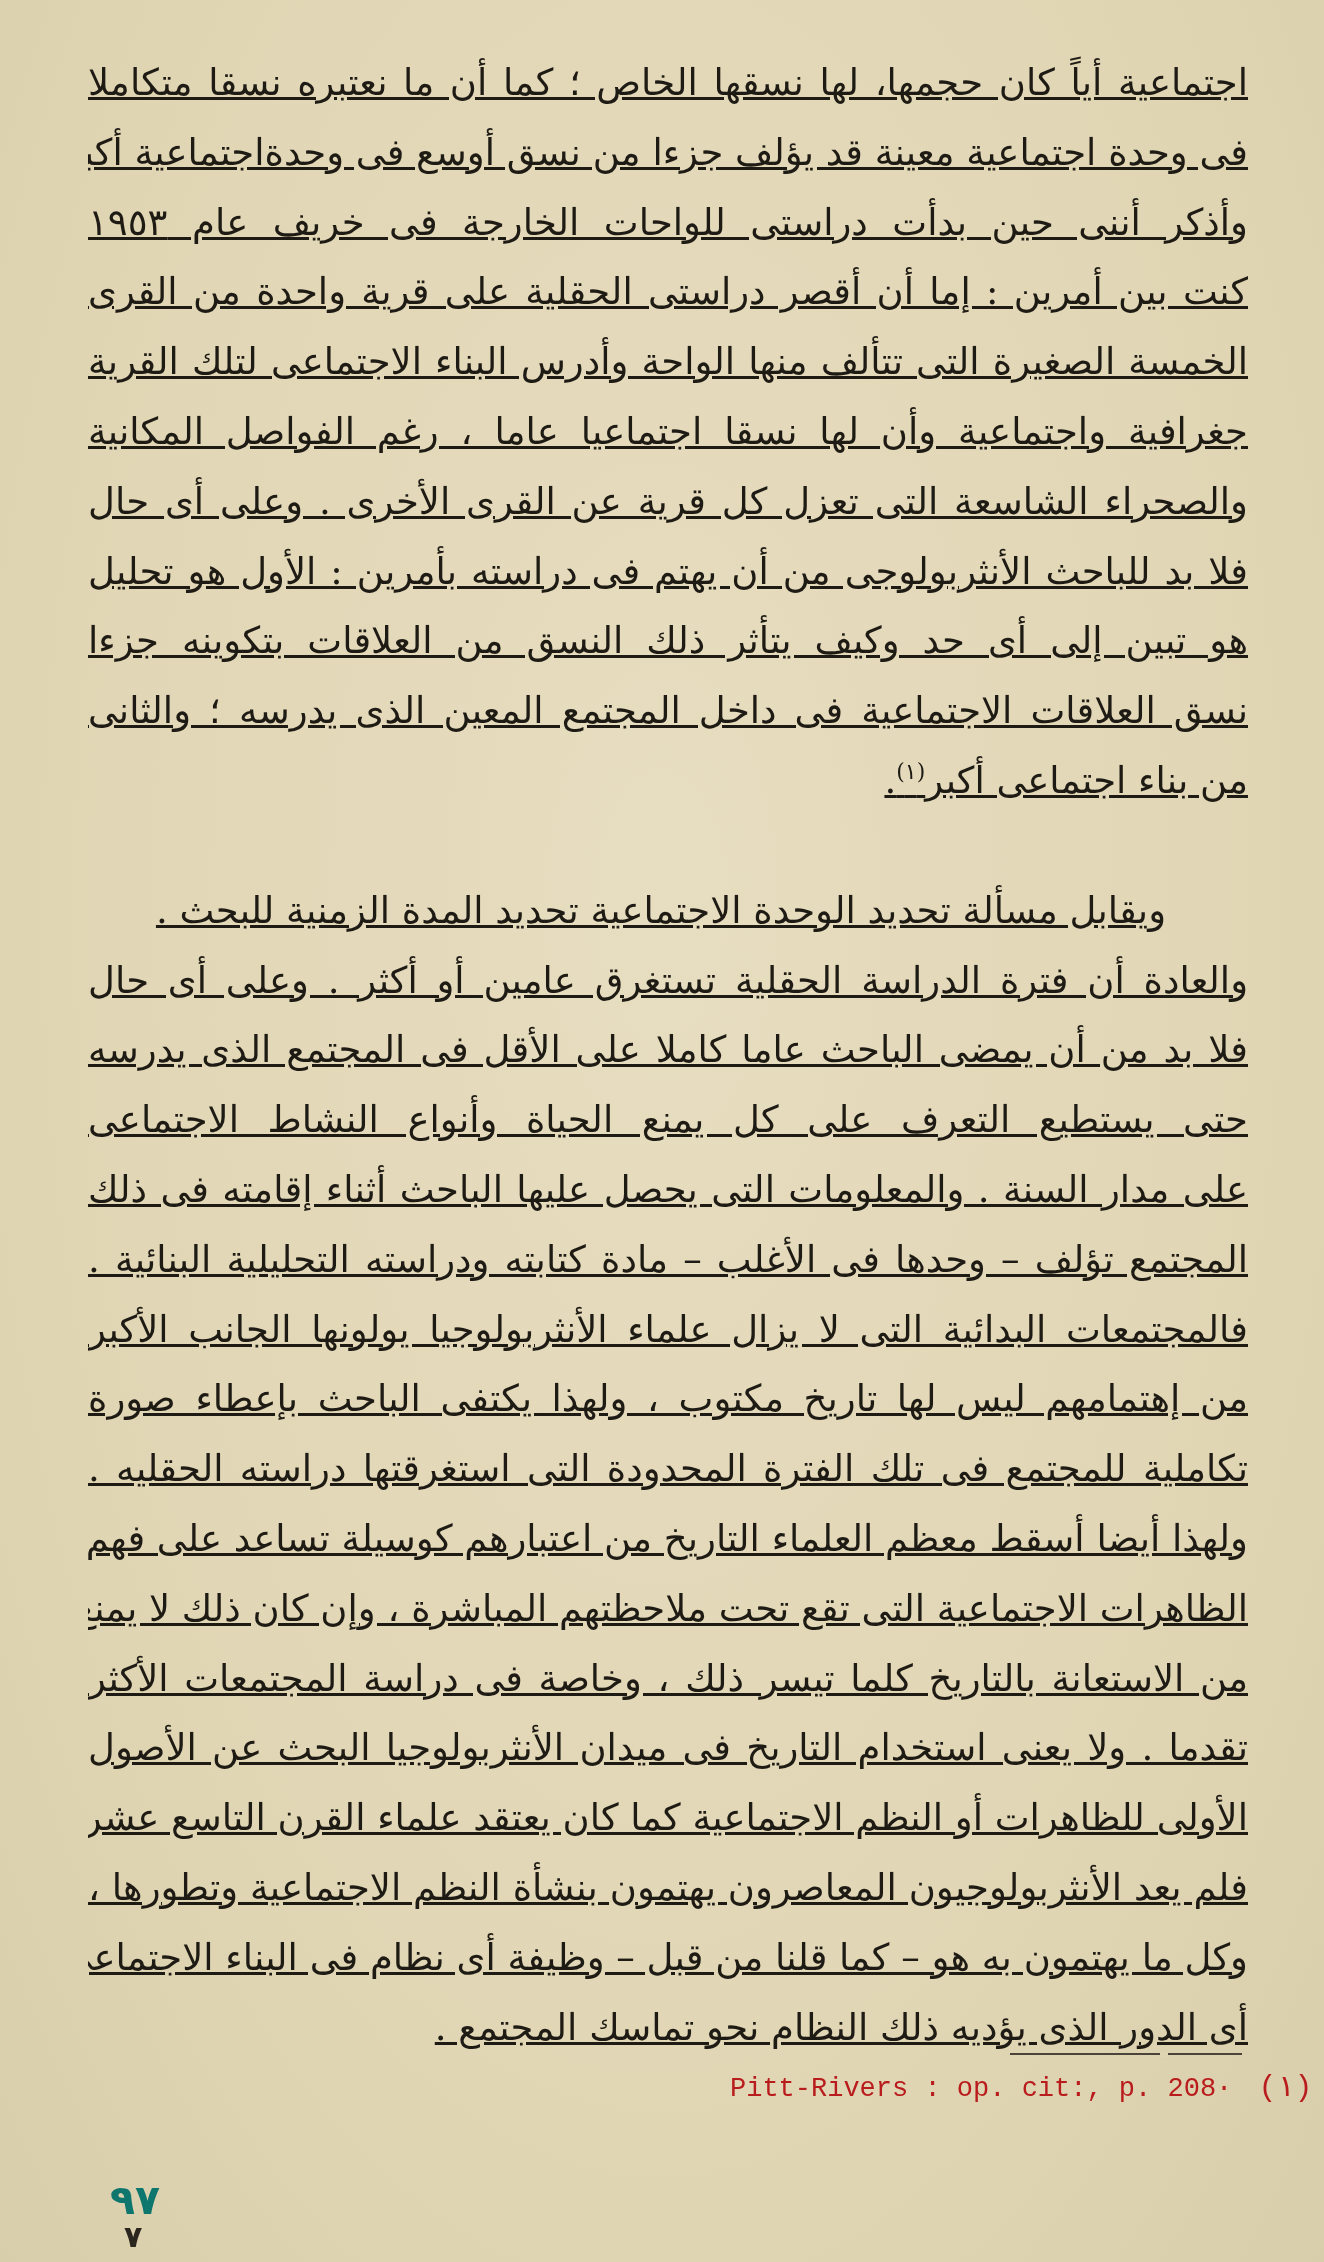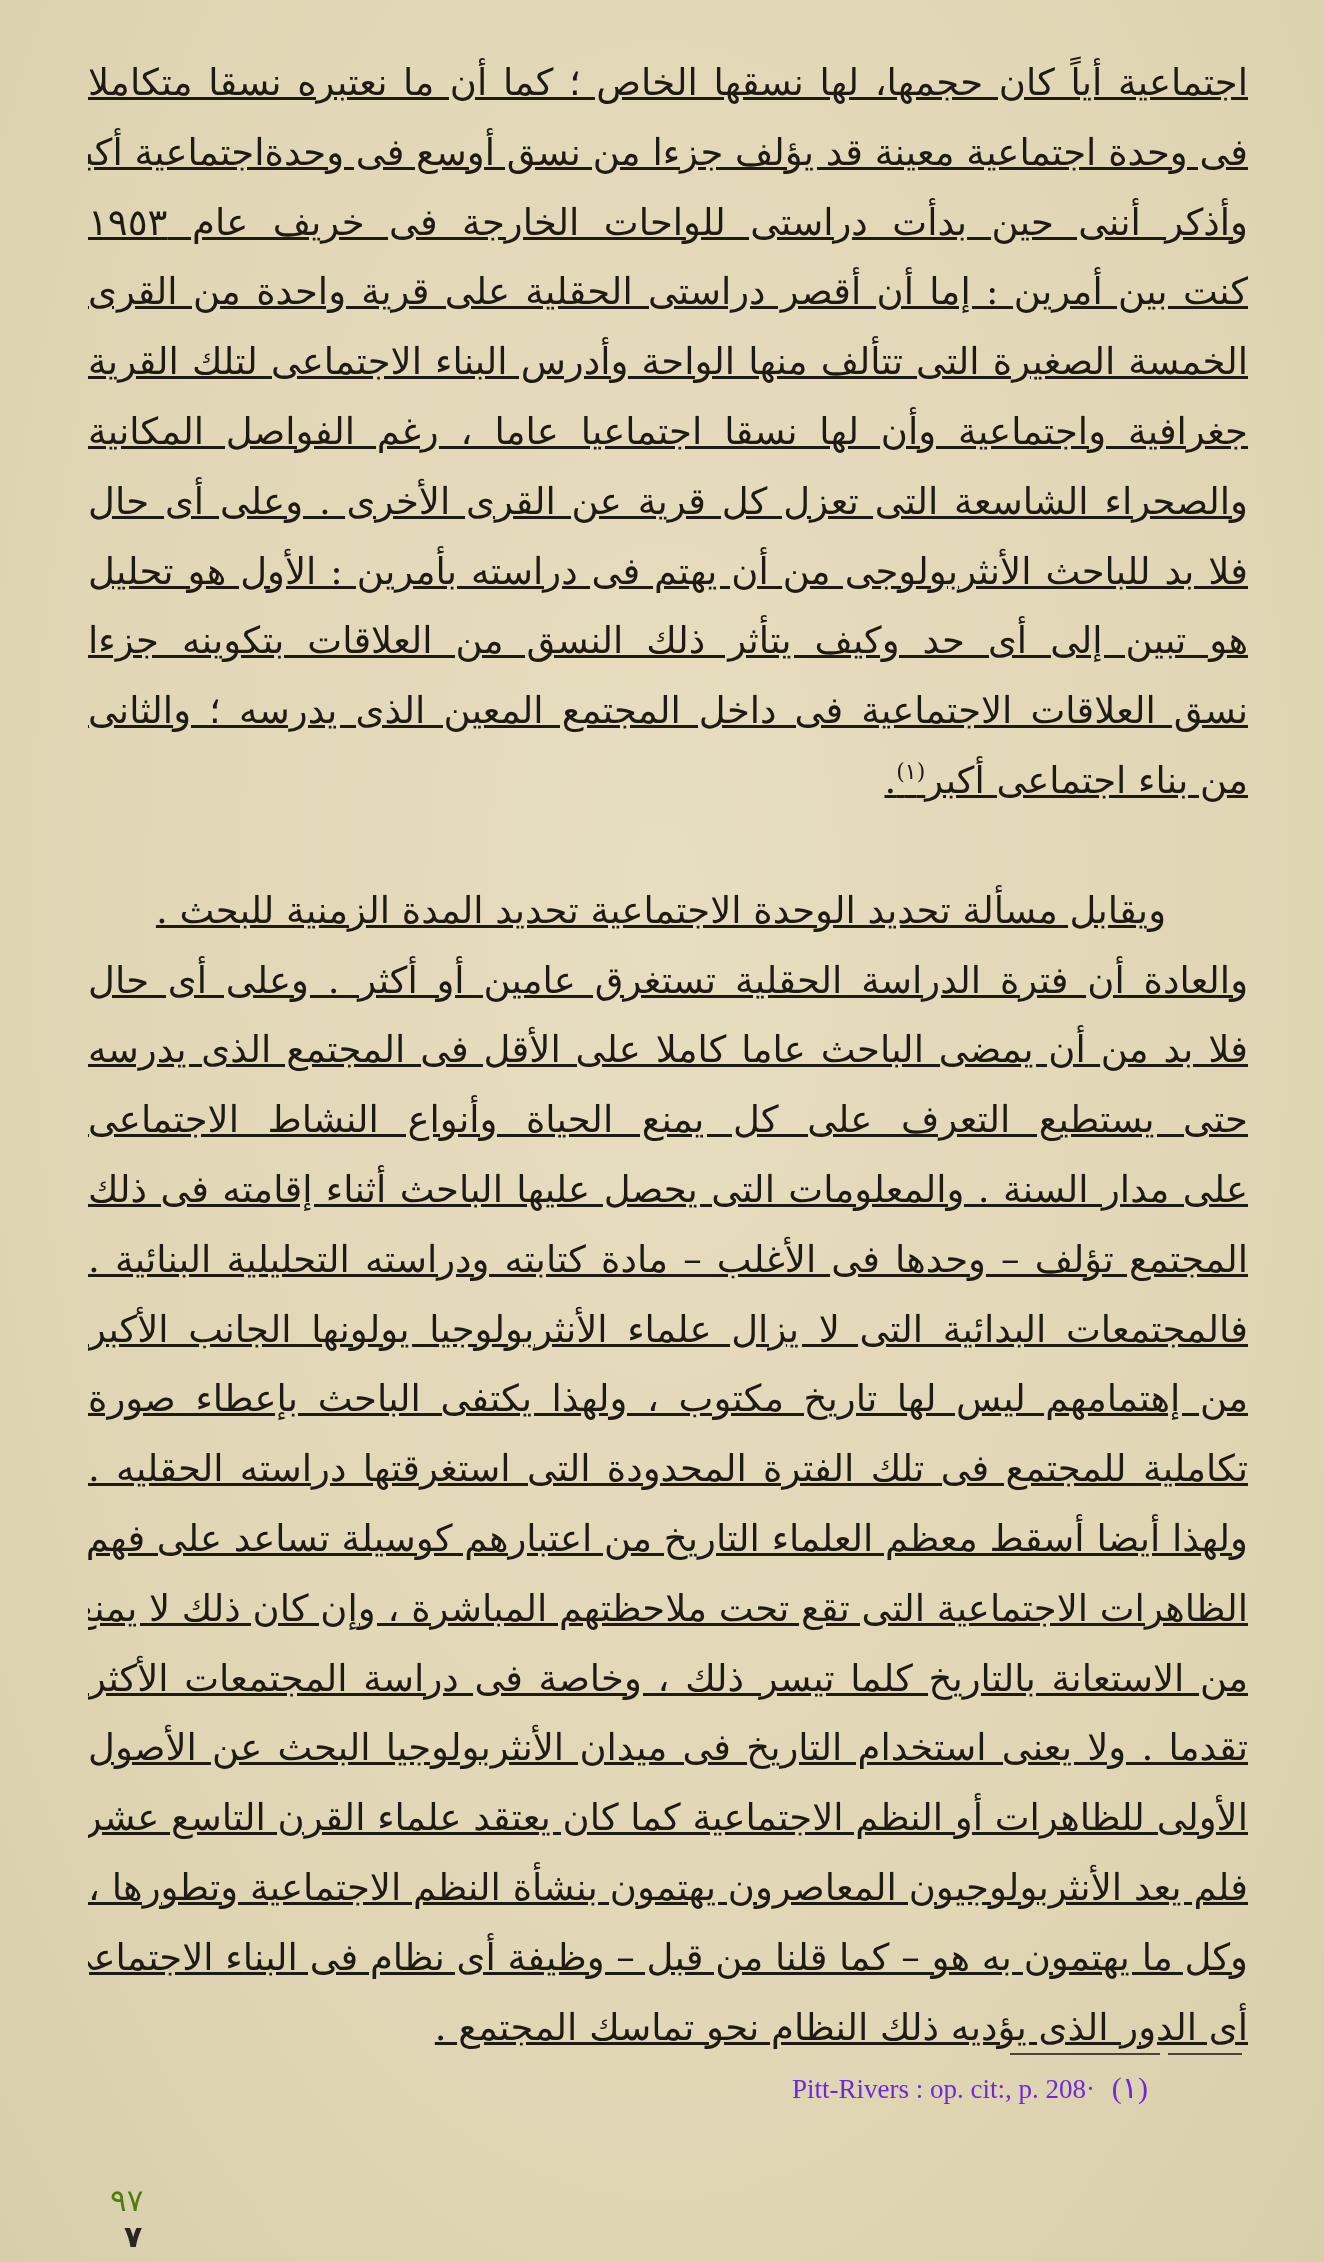--- a/index.html
+++ b/index.html
@@ -65,40 +65,40 @@
       width: 8px;
       height: 5px;
       background: #e0d5b3;
     }
     .footnote {
       position: absolute;
       top: 2068px;
       left: 730px;
       width: 480px;
       direction: ltr;
-      font-family: Liberation Serif, serif;
+      font-family: Liberation Mono, monospace;
       font-size: 27px;
       line-height: 40px;
-      color: #6d28d9;
+      color: #b91c1c;
       text-align: center;
       white-space: nowrap;
     }
     .footnote .marker {
       font-size: 30px;
       margin-left: 10px;
     }
     .page-number {
       position: absolute;
       left: 110px;
       top: 2183px;
       font-family: "DejaVu Sans", sans-serif;
-      font-size: 31px;
-      font-weight: normal;
+      font-size: 41px;
+      font-weight: bold;
       line-height: 34px;
-      color: #4d7c0f;
+      color: #0f766e;
       direction: rtl;
     }
     .signature-mark {
       position: absolute;
       left: 124px;
       top: 2220px;
       font-family: "DejaVu Sans", sans-serif;
       font-size: 30px;
       font-weight: bold;
       line-height: 34px;

